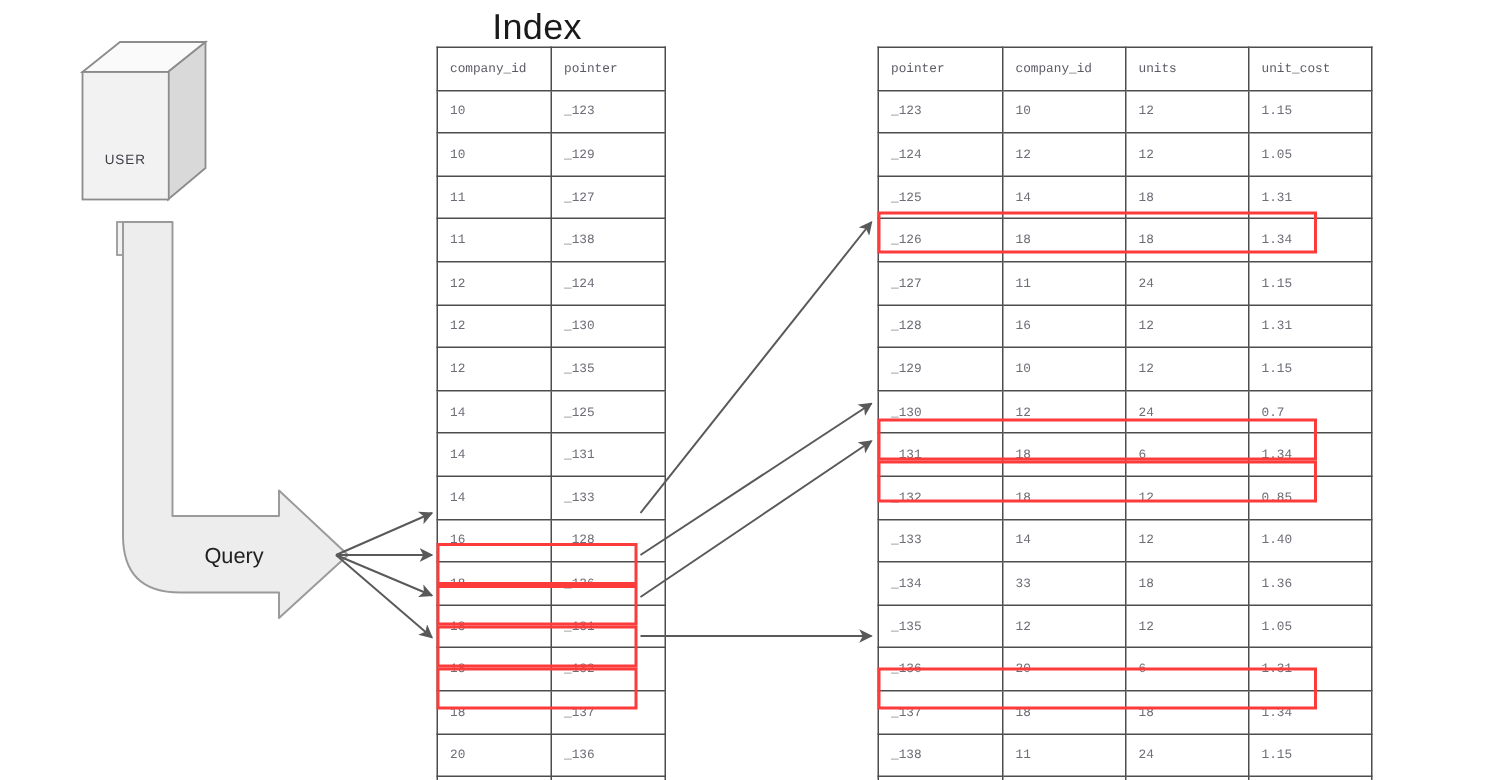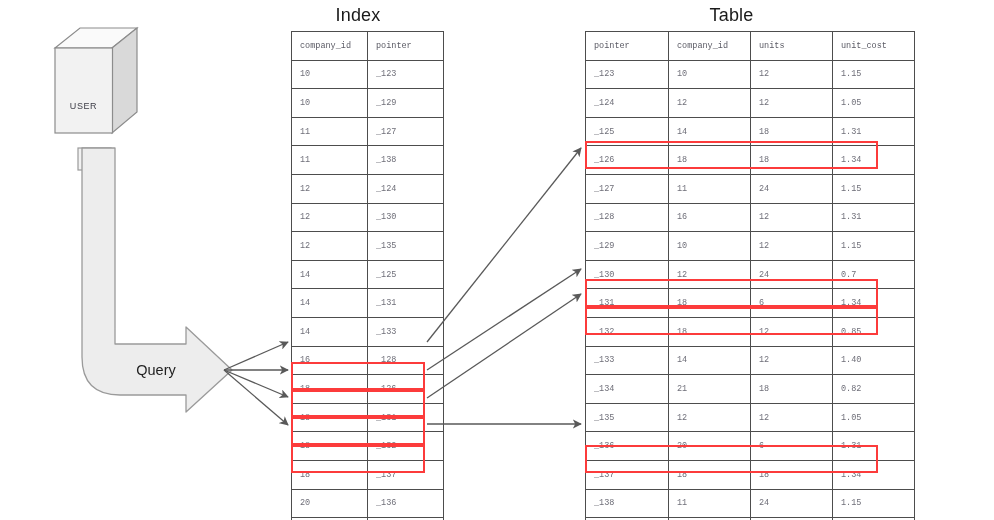--- a/index.html
+++ b/index.html
@@ -5,21 +5,21 @@
   html,body{margin:0;padding:0;}
   body{
     width:994px;height:520px;background:#ffffff;
     font-family:"Liberation Sans",sans-serif;
     position:relative;overflow:hidden;
   }
   .stage{position:absolute;left:0;top:0;width:994px;height:520px;}
 
   
   .title{
-    position:absolute;font-size:18px;color:#1a1a1a;
+    position:absolute;font-size:24px;color:#1a1a1a;
     font-family:"Liberation Sans",sans-serif;
     text-align:center;letter-spacing:.2px;white-space:nowrap;
   }
   #index-title{left:291px;top:5px;width:134px;}
   #table-title{left:585px;top:5px;width:293px;}
 
   
   .grid{
     position:absolute;border-collapse:collapse;
     background:#fff;table-layout:fixed;
@@ -59,21 +59,20 @@
   .blockarrow{fill:#ededed;stroke:#9a9a9a;stroke-width:1.3;stroke-linejoin:round;}
   .q-label{font-family:"Liberation Sans",sans-serif;font-size:14.5px;fill:#1f1f1f;}
   .conn{stroke:#595959;stroke-width:1.3;fill:none;}
 </style>
 </head>
 <body>
 
 <div class="stage">
 
   <div class="title" id="index-title">Index</div>
-  <div class="title" id="table-title">Table</div>
 
   <table class="grid" id="index-grid">
       <tbody id="index-body">
         <tr>
           <td class="hd">company_id</td>
           <td class="hd">pointer</td>
         </tr>
         <tr>
           <td>10</td>
           <td>_123</td>
@@ -214,23 +213,23 @@
           <td>0.85</td>
         </tr>
         <tr>
           <td>_133</td>
           <td>14</td>
           <td>12</td>
           <td>1.40</td>
         </tr>
         <tr>
           <td>_134</td>
-          <td>21</td>
-          <td>18</td>
-          <td>0.82</td>
+          <td>33</td>
+          <td>18</td>
+          <td>1.36</td>
         </tr>
         <tr>
           <td>_135</td>
           <td>12</td>
           <td>12</td>
           <td>1.05</td>
         </tr>
         <tr>
           <td>_136</td>
           <td>20</td>

